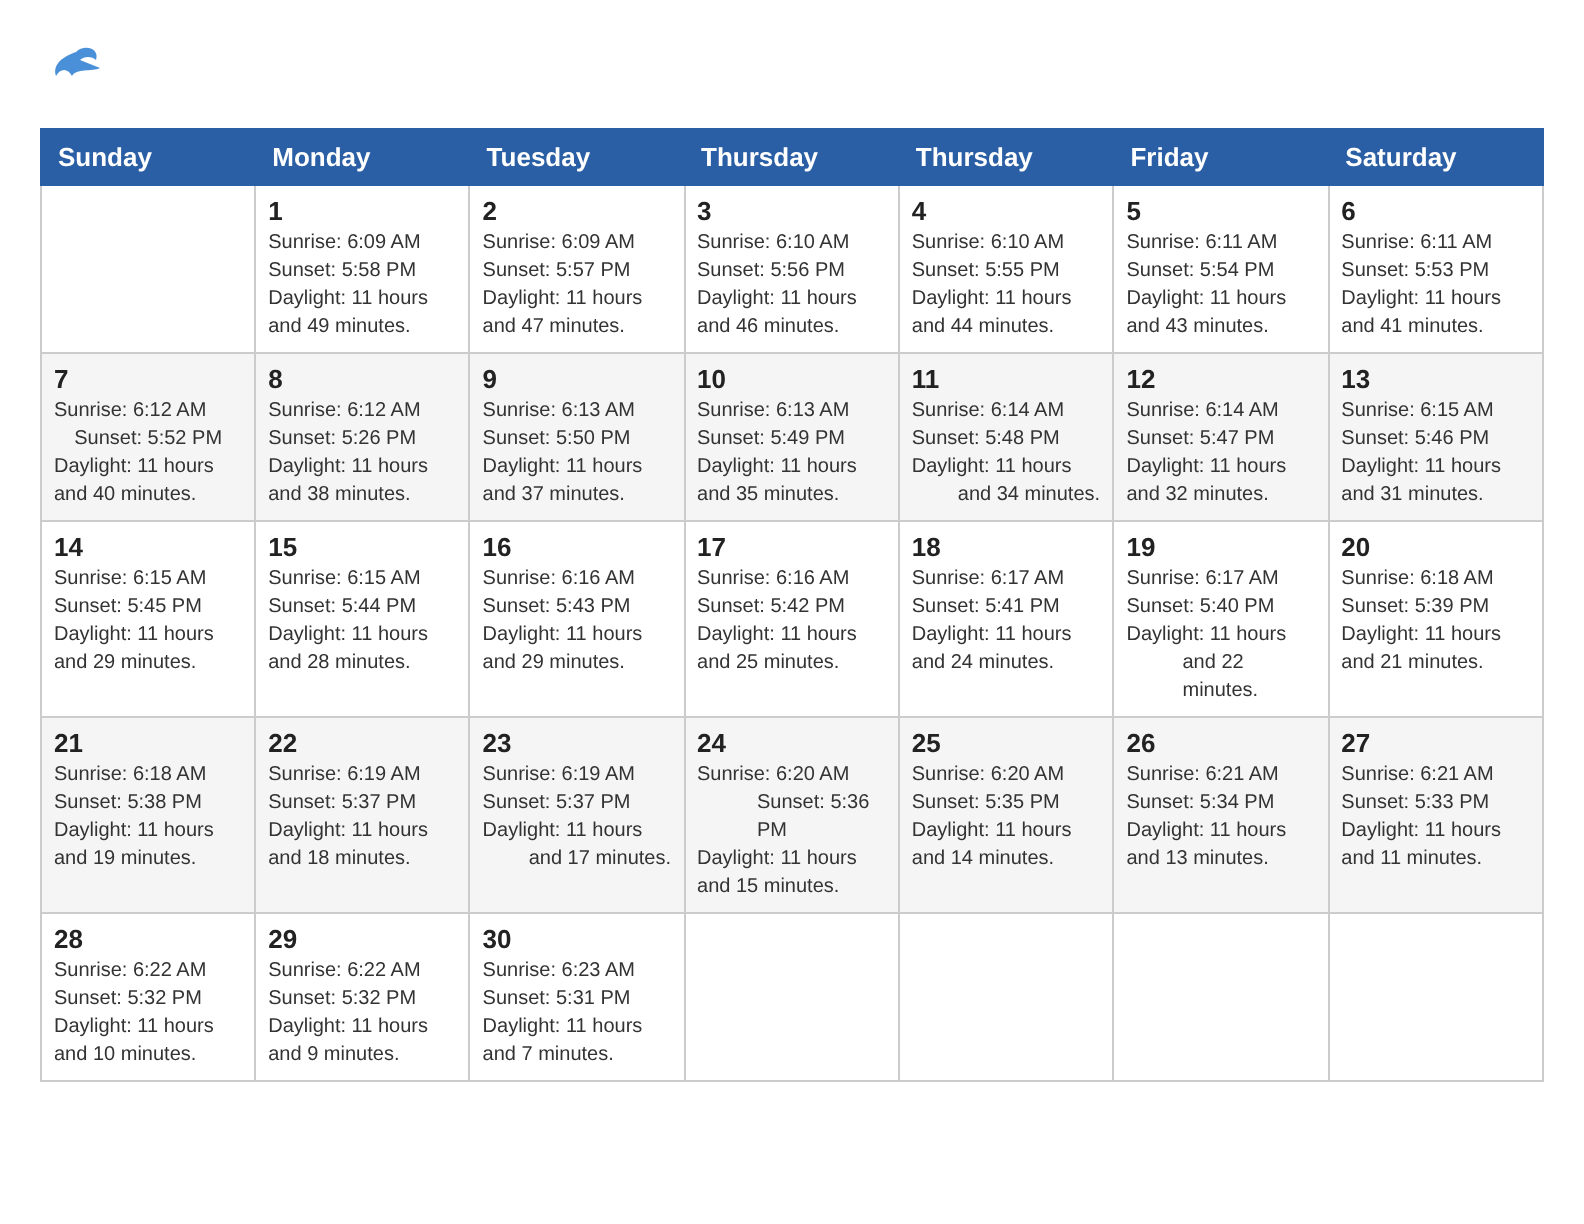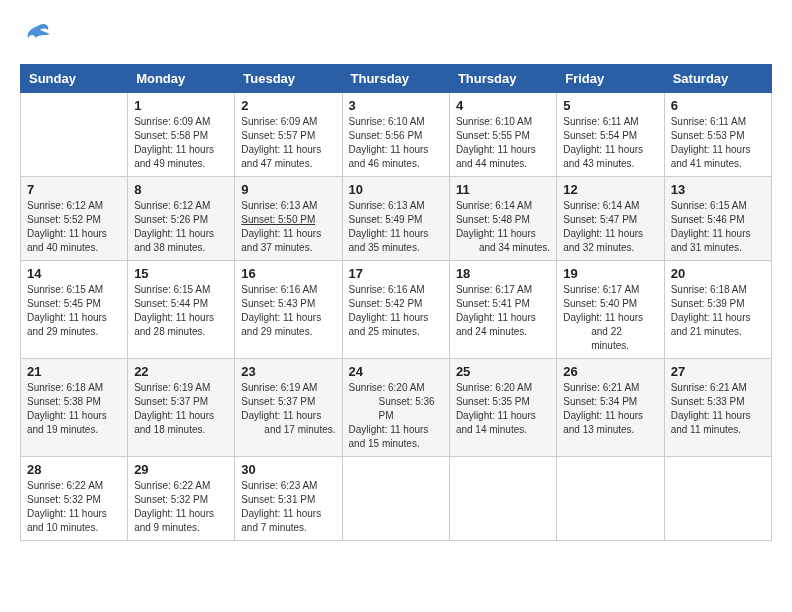--- a/index.html
+++ b/index.html
@@ -164,39 +164,39 @@
             <span style="display: block;">Daylight: 11 hours</span>
             <span style="display: block;">and 41 minutes.</span>
           </div>
         </td>
       </tr>
       <tr>
         <td>
           <span class="day-num">7</span>
           <div class="day-detail">
             <span style="display: block;">Sunrise: 6:12 AM</span>
-            <span style="display: block;">Sunset: 5:52 PM</span>
+            <span style="display: block; text-align: center;">Sunset: 5:52 PM</span>
             <span style="display: block;">Daylight: 11 hours</span>
             <span style="display: block;">and 40 minutes.</span>
           </div>
         </td>
         <td>
           <span class="day-num">8</span>
           <div class="day-detail">
             <span style="display: block;">Sunrise: 6:12 AM</span>
             <span style="display: block;">Sunset: 5:26 PM</span>
             <span style="display: block;">Daylight: 11 hours</span>
             <span style="display: block;">and 38 minutes.</span>
           </div>
         </td>
         <td>
           <span class="day-num">9</span>
           <div class="day-detail">
             <span style="display: block;">Sunrise: 6:13 AM</span>
-            <span style="display: block; text-decoration: underline;">Sunset: 5:50 PM</span>
+            <span style="display: block;">Sunset: 5:50 PM</span>
             <span style="display: block;">Daylight: 11 hours</span>
             <span style="display: block;">and 37 minutes.</span>
           </div>
         </td>
         <td>
           <span class="day-num">10</span>
           <div class="day-detail">
             <span style="display: block;">Sunrise: 6:13 AM</span>
             <span style="display: block;">Sunset: 5:49 PM</span>
             <span style="display: block;">Daylight: 11 hours</span>

